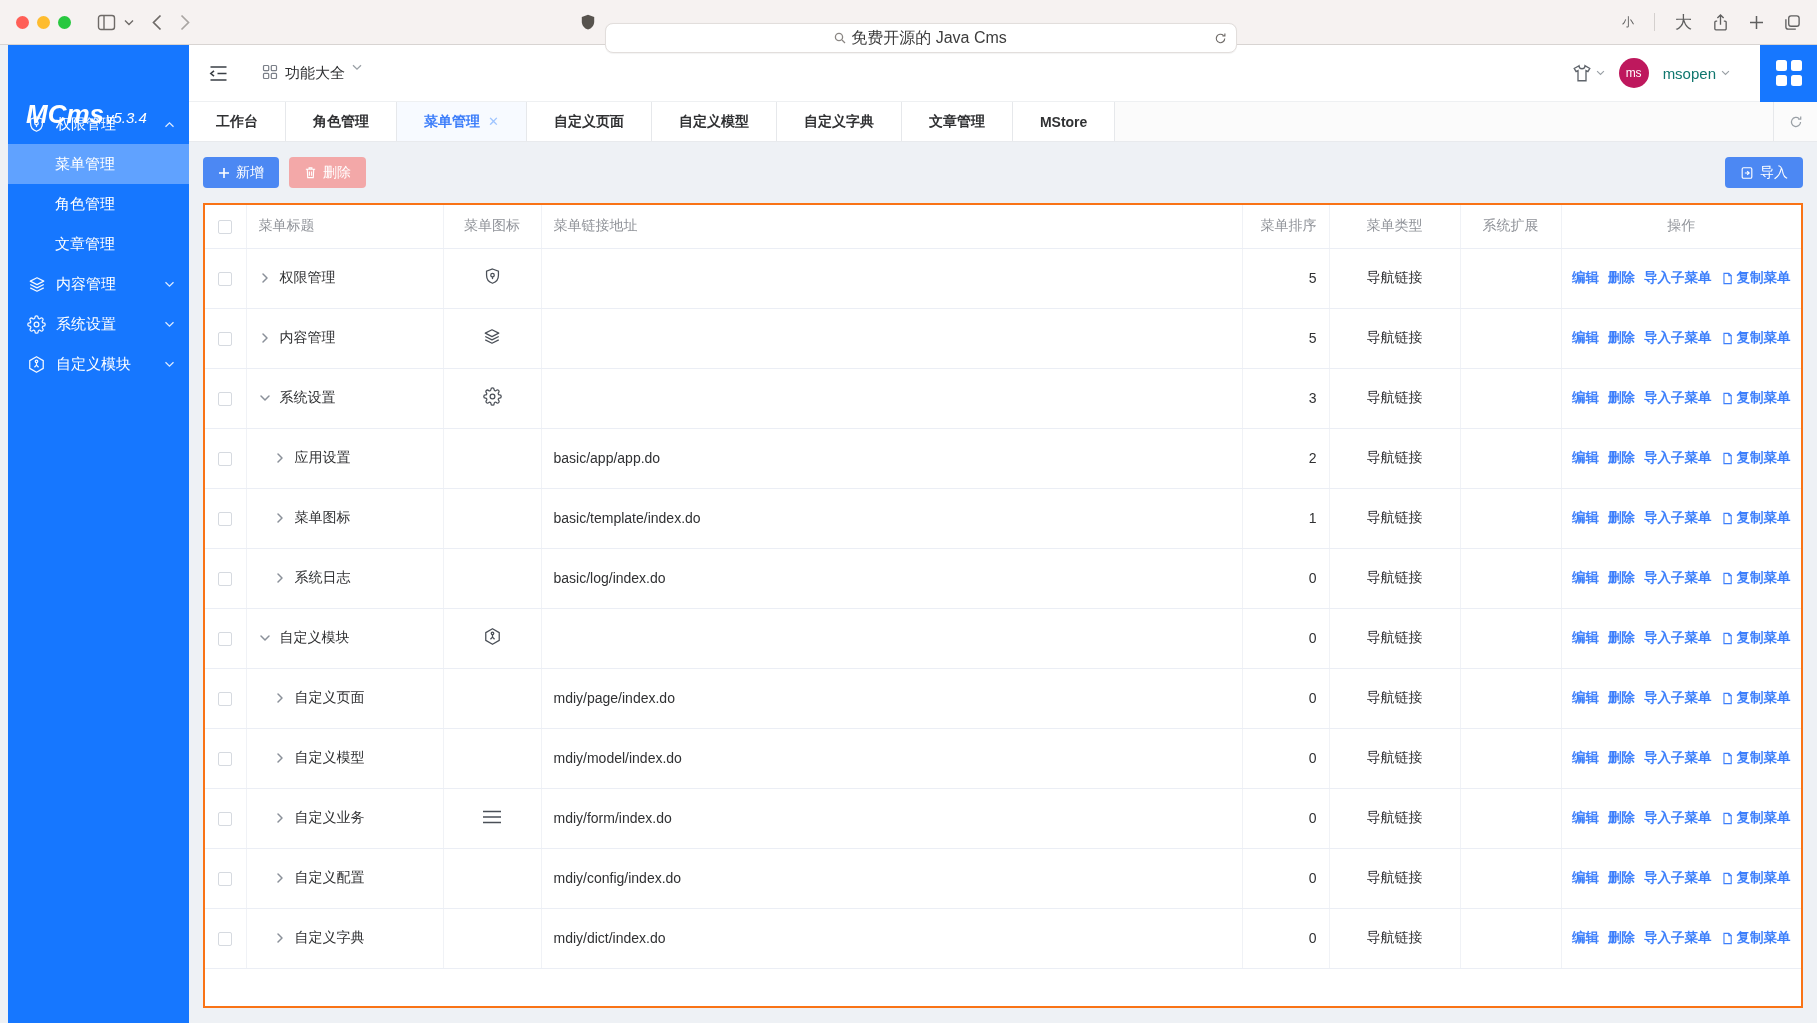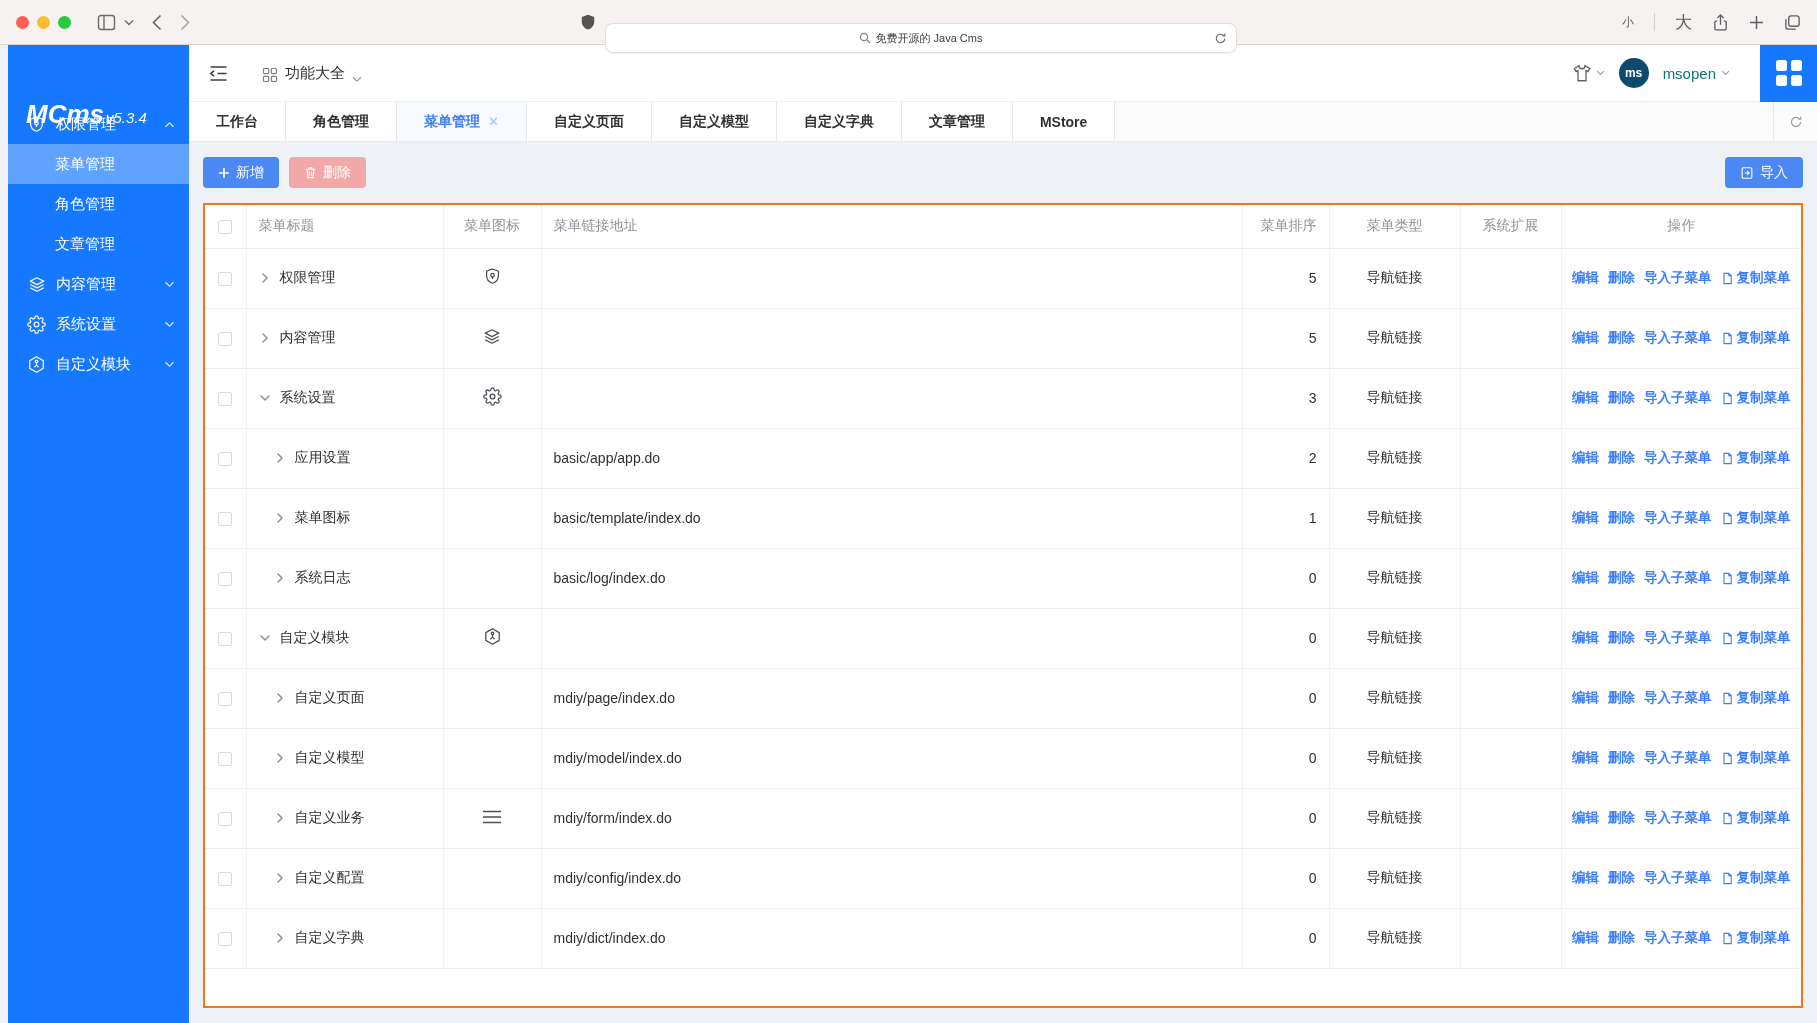--- a/index.html
+++ b/index.html
@@ -10,21 +10,21 @@
   
   .chrome { height:45px; background:#f6f2f1; border-bottom:1px solid #d8d4d2;
             display:flex; align-items:center; padding:0 16px; position:relative; }
   .tl { width:13px; height:13px; border-radius:50%; margin-right:8px; }
   .tl.r{background:#ff5f57}.tl.y{background:#febc2e}.tl.g{background:#28c840}
   .chrome-ic { color:#6e6a67; margin-left:18px; display:flex; align-items:center; }
   .chrome-ic.dim { color:#a9a5a2; }
   .urlwrap { position:absolute; left:50%; transform:translateX(-50%); display:flex; align-items:center; gap:10px; }
   .urlbar { width:632px; height:30px; background:#fff; border:1px solid #e2dedc; border-radius:8px;
             display:flex; align-items:center; justify-content:center; position:relative;
-            font-size:11px; color:#3c3c3c; box-shadow:0 0.5px 1px rgba(0,0,0,.05);margin-top:32px; }
+            font-size:16px; color:#3c3c3c; box-shadow:0 0.5px 1px rgba(0,0,0,.05);margin-top:32px; }
   .urlbar .mag { margin-right:5px; }
   .urlbar .rld { position:absolute; right:9px; }
   .chrome-right { margin-left:auto; display:flex; align-items:center; gap:20px; color:#5f5f5f; }
   .txt-s { font-size:12px; } .txt-l { font-size:17px; }
   .vdiv { width:1px; height:18px; background:#d4d0ce; }
 
   
   .app { display:flex; height:978px;padding-left:8px; }
 
   
@@ -41,26 +41,26 @@
   .side-sub { height:40px; display:flex; align-items:center; padding-left:47px;
               font-size:15px; font-weight:500; cursor:pointer; }
   .side-sub.active { background:rgba(255,255,255,.32); }
 
   
   .main { flex:1; min-width:0; display:flex; flex-direction:column; background:#fff; }
 
   .topbar { height:57px; background:#fff; border-bottom:1px solid #eef0f2;
             display:flex; align-items:center; padding-left:14px; }
   .fold { color:#3a3f45; padding:6px; cursor:pointer; }
-  .switcher { display:flex; align-items:flex-end; gap:7px; margin-left:28px; cursor:pointer;font-family:Liberation Mono, monospace; }
+  .switcher { display:flex; align-items:flex-start; gap:7px; margin-left:28px; cursor:pointer;font-family:Liberation Mono, monospace; }
   .switcher .lbl { font-size:15px; color:#303133; }
   .top-right { margin-left:auto; display:flex; align-items:center; gap:14px; }
   .shirt { color:#5f646b; display:flex; align-items:center; gap:4px; cursor:pointer; }
-  .avatar { width:30px; height:30px; border-radius:50%; background:#0c4a6e; color:#fff;
-            font-size:12px; font-weight:bold; display:flex; align-items:center; justify-content:center; }
+  .avatar { width:30px; height:30px; border-radius:50%; background:#be185d; color:#fff;
+            font-size:12px; font-weight:normal; display:flex; align-items:center; justify-content:center; }
   .uname { font-size:15px; color:#0f766e; display:flex; align-items:center; gap:5px; cursor:pointer; }
   .gridbtn { width:57px; height:57px; background:#1677ff; margin-left:16px;
              display:flex; align-items:center; justify-content:center; cursor:pointer; }
   .gridbtn .cells { width:26px; height:26px; display:grid; grid-template-columns:1fr 1fr; gap:4px; }
   .gridbtn .cells span { background:#fff; border-radius:2.5px; }
 
   
   .tabbar { height:40px; background:#fbfbfb; border-bottom:1px solid #e8eaed; display:flex; }
   .tabs { display:flex; }
   .tab { padding:0 27px; display:flex; align-items:center; gap:8px; background:#fff;

